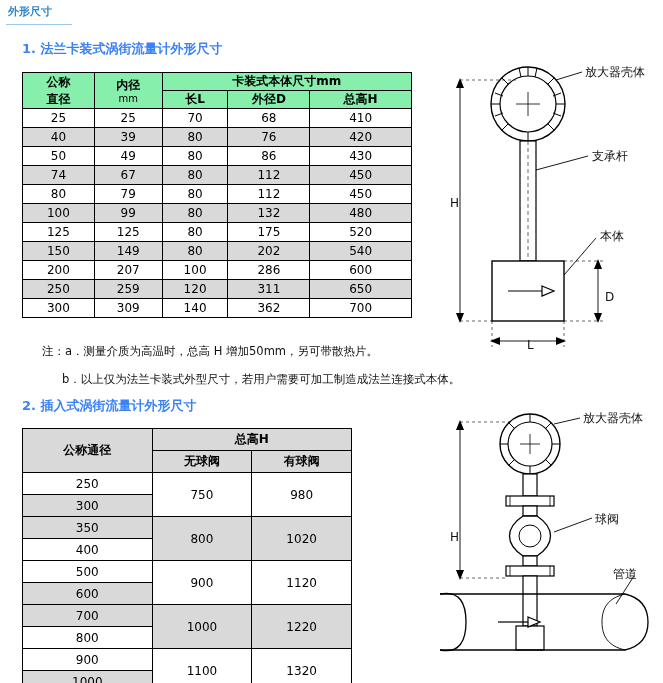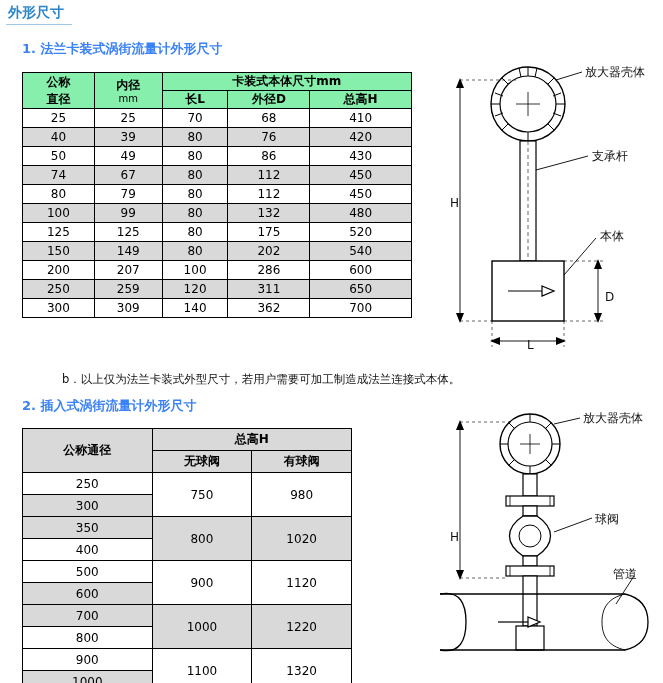--- a/index.html
+++ b/index.html
@@ -11,21 +11,21 @@
     color: #000;
   }
   #page {
     position: relative;
     width: 663px; height: 683px;
     overflow: hidden;
   }
   .page-title {
     position: absolute;
     left: 8px; top: 4px;
-    font-size: 14px;
+    font-size: 11px;
     color: #2e86c8;
     font-weight: bold;
   }
   .title-underline {
     position: absolute;
     left: 6px; top: 24px;
     width: 66px; height: 1px;
     background: #9ec9e8;
   }
   .section-heading {
@@ -197,20 +197,21 @@
         <tr>
           <td>300</td>
           <td>309</td>
           <td>140</td>
           <td>362</td>
           <td>700</td>
         </tr>
       </tbody>
   </table>
 
+  <div class="notes" id="note-a">注：a．测量介质为高温时，总高 H 增加50mm，另可带散热片。</div>
   <div class="notes" id="note-b">b．以上仅为法兰卡装式外型尺寸，若用户需要可加工制造成法兰连接式本体。</div>
 
   <div class="section-heading" id="sec2-heading">2.  插入式涡街流量计外形尺寸</div>
 
   <table class="dim" id="table2">
     <colgroup>
       <col style="width:130px">
         <col style="width:100px">
         <col style="width:100px">
     </colgroup>

